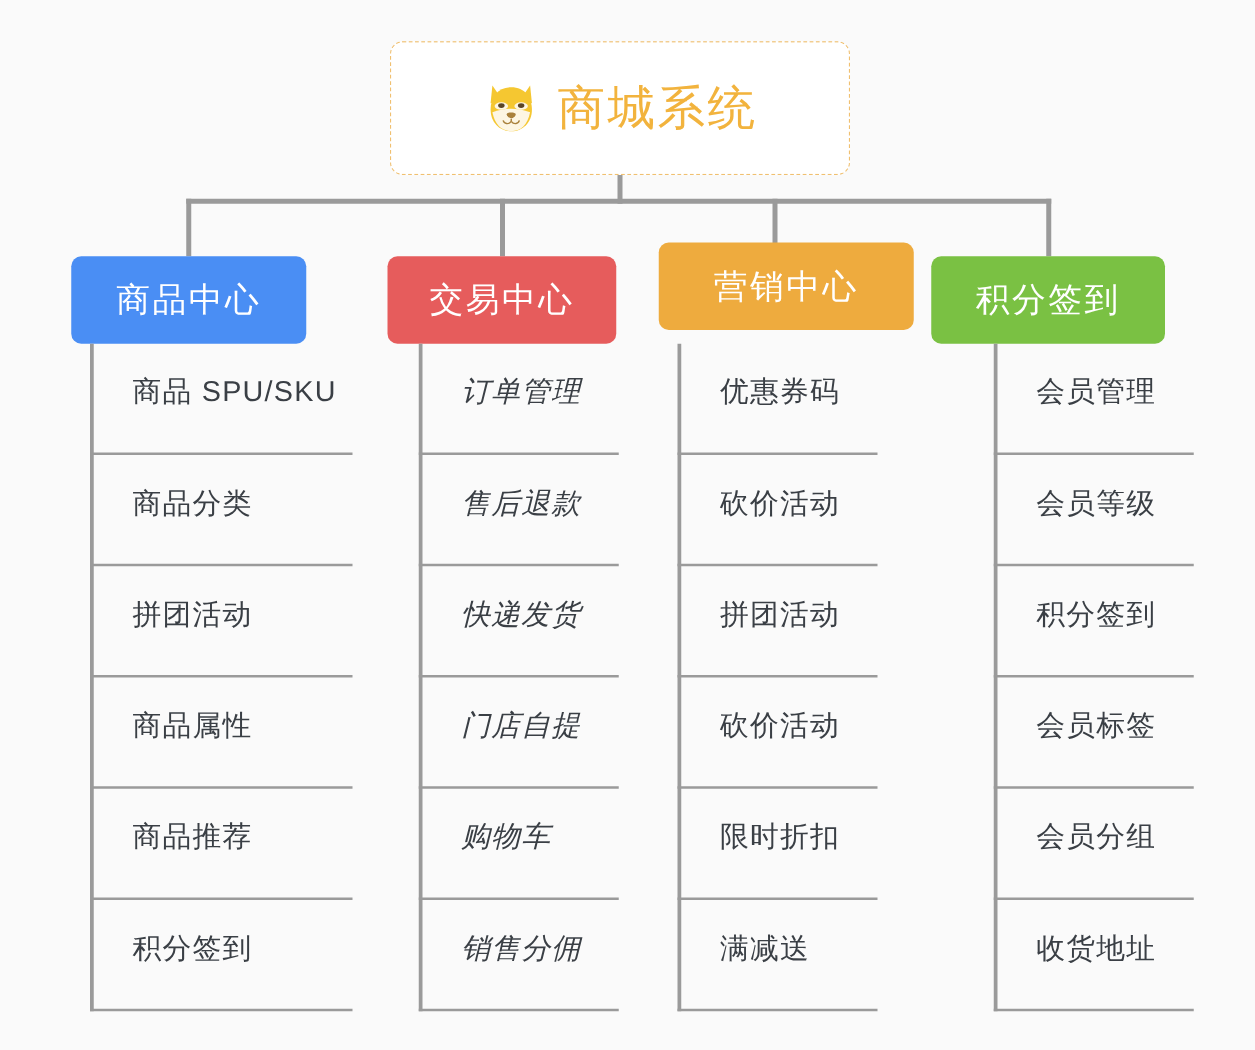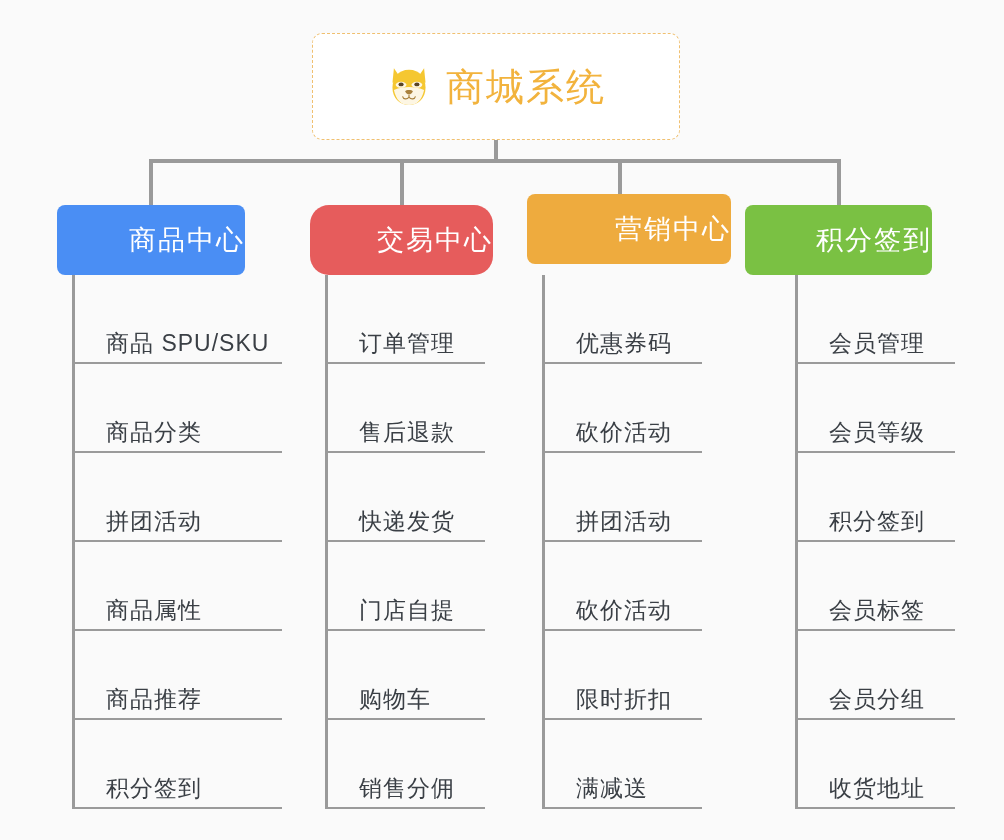--- a/index.html
+++ b/index.html
@@ -58,21 +58,21 @@
   .h-line { height: 4px; }
 
   
   .cat-box {
     position: absolute;
     box-sizing: border-box;
     height: 70px;
     border-radius: 8px;
     display: flex;
     align-items: center;
-    justify-content: flex-end;
+    justify-content: center;
     color: #ffffff;
     font-size: 27px;
     letter-spacing: 2px;
     white-space: nowrap;
   }
 
   
   .leaf-col {
     position: absolute;
     top: 275px;
@@ -83,21 +83,21 @@
     top: 0;
     width: 3px;
     background: #9a9a9a;
   }
   .leaf-item {
     position: relative;
     height: 89px;
     box-sizing: border-box;
     border-bottom: 2px solid #9a9a9a;
     display: flex;
-    align-items: flex-end;
+    align-items: center;
     padding-left: 34px;
     padding-bottom: 2px;
   }
   .leaf-label {
     font-size: 23px;
     color: #3a3f45;
     line-height: 1.15;
     white-space: nowrap;
     letter-spacing: 1px;
     transform: translateY(-4px);
@@ -154,25 +154,25 @@
         <div class="leaf-item">
           <span class="leaf-label">商品属性</span>
         </div>
         <div class="leaf-item">
           <span class="leaf-label">商品推荐</span>
         </div>
         <div class="leaf-item">
           <span class="leaf-label">积分签到</span>
         </div>
       </div>
-      <div class="cat-box" style="left: 310px; top: 205px; width: 183px; background: rgb(230, 92, 92); border-radius: 19px;">
+      <div class="cat-box" style="left: 310px; top: 205px; width: 183px; background: rgb(230, 92, 92);">
         <span>交易中心</span>
       </div>
       <div class="line v-line" style="left: 324px; top: 275px; height: 0px;"></div>
-      <div class="leaf-col" style="left: 325px; width: 160px;">
+      <div class="leaf-col" style="left: 335px; width: 160px; font-style: italic;">
         <div class="leaf-spine" style="height: 534px;"></div>
         <div class="leaf-item">
           <span class="leaf-label">订单管理</span>
         </div>
         <div class="leaf-item">
           <span class="leaf-label">售后退款</span>
         </div>
         <div class="leaf-item">
           <span class="leaf-label">快递发货</span>
         </div>

